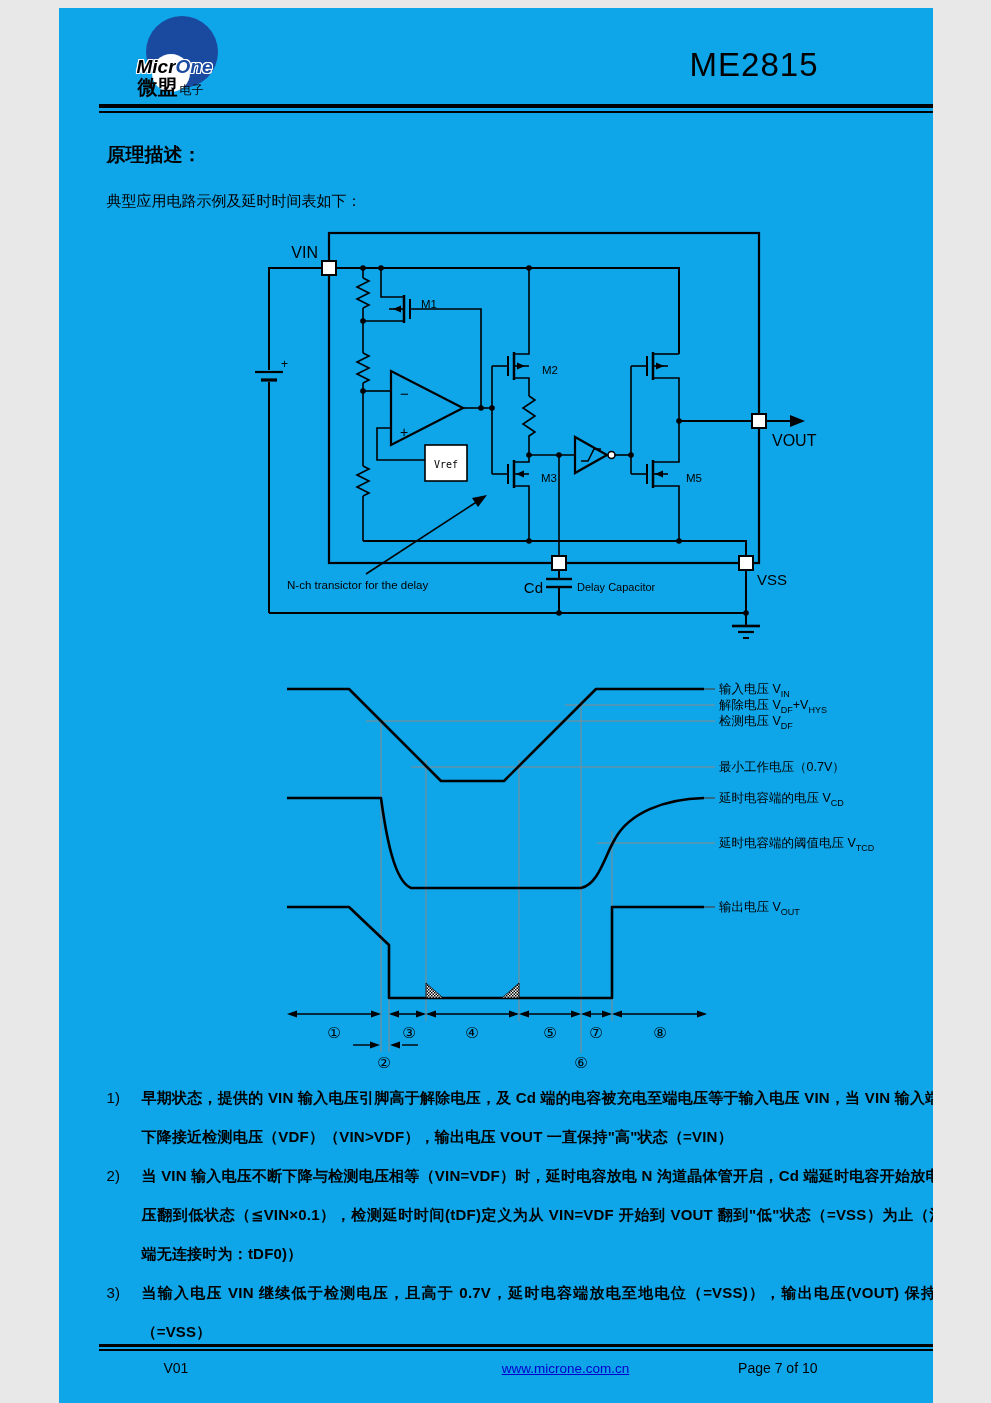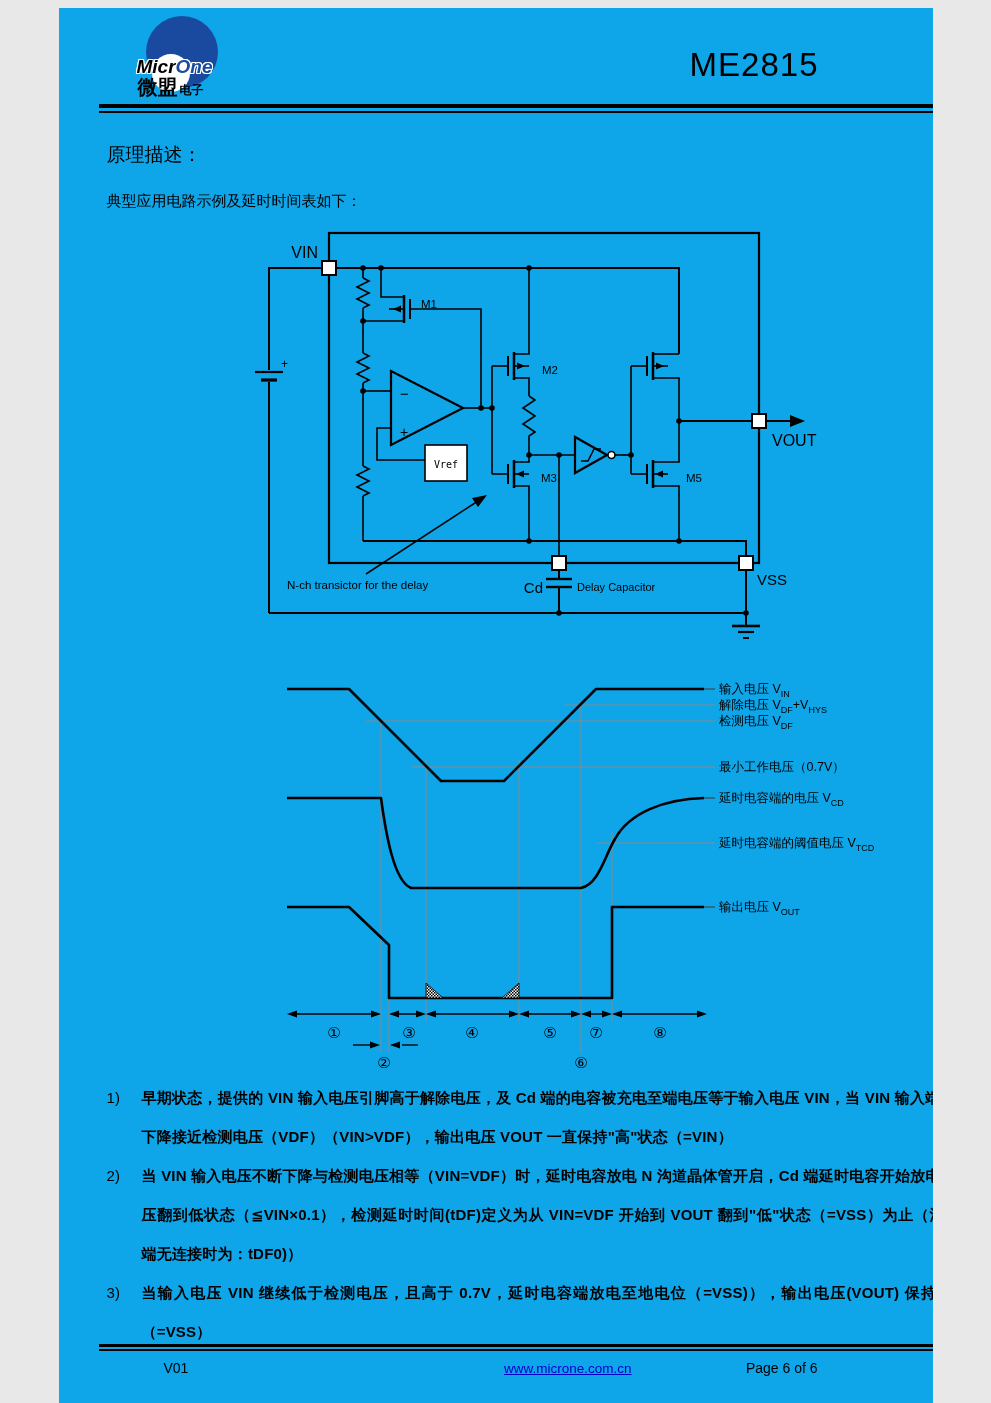--- a/index.html
+++ b/index.html
@@ -8,25 +8,25 @@
   .abs{position:absolute;}
   
   #logo{left:73px;top:6px;width:112px;height:92px;}
   .logo-circle{position:absolute;left:14px;top:2px;width:72px;height:72px;border-radius:50%;background:#1a4a9f;}
   .logo-circle-inner{position:absolute;left:20px;top:40px;width:38px;height:38px;border-radius:50%;background:#fff;}
   .logo-text{position:absolute;left:5px;top:42px;font-style:italic;font-weight:900;font-size:19px;letter-spacing:0;
              text-shadow:-1px 0 #fff,1px 0 #fff,0 -1px #fff,0 1px #fff,-1px -1px #fff,1px 1px #fff,1px -1px #fff,-1px 1px #fff;}
   .logo-text .one{color:#1a4a9f;}
   .logo-cn{position:absolute;left:6px;top:60px;white-space:nowrap;}
   .logo-cn .big{font-size:20px;font-weight:900;}
-  .logo-cn .small{font-size:12px;font-weight:700;margin-left:2px;}
+  .logo-cn .small{font-size:12px;font-weight:400;margin-left:2px;}
   #part-number{right:114px;top:38px;font-size:33px;letter-spacing:1px;}
   .rule{left:40px;width:910px;background:#000;}
   
-  #section-title{left:48px;top:134px;font-size:19px;font-weight:400;}
+  #section-title{left:48px;top:134px;font-size:19px;font-weight:700;}
   #intro-line{left:48px;top:184px;font-size:15px;}
   
   svg{position:absolute;left:0;font-family:"Liberation Sans","DejaVu Sans",sans-serif;}
   svg text{fill:#000;}
   .wire{stroke:#000;stroke-width:2;fill:none;}
   .wire-thin{stroke:#000;stroke-width:1.6;fill:none;}
   .boxline{stroke:#000;stroke-width:2.2;fill:none;}
   .pinbox{fill:#fff;stroke:#000;stroke-width:2;}
   .dot{fill:#000;}
   .wf{stroke:#000;stroke-width:2.6;fill:none;stroke-linejoin:round;}
@@ -36,21 +36,21 @@
   .ah{fill:#000;stroke:none;}
   .clabel{font-size:15px;}
   .siglabel{font-size:12.5px;}
   
   #paragraphs{left:48px;top:1070px;width:895px;font-size:15px;line-height:39px;letter-spacing:0.2px;}
   .para{display:flex;}
   .para-num{width:35px;flex:none;}
   .para-text{flex:1;text-align:justify;font-weight:bold;}
   
   #footer-version{left:105px;top:1352px;font-size:14px;}
-  #footer-link{left:413px;top:1353px;width:160px;text-align:right;font-size:13.5px;color:#0000cc;text-decoration:underline;}
+  #footer-link{left:427px;top:1353px;width:160px;text-align:center;font-size:13.5px;color:#0000cc;text-decoration:underline;}
   #footer-page{right:115px;top:1352px;font-size:14px;}
 </style>
 </head>
 <body>
 
 <div id="page">
 
   <div class="abs" id="logo">
     <div class="logo-circle"></div>
     <div class="logo-circle-inner"></div>
@@ -326,15 +326,15 @@
     <div class="para">
       <div class="para-num">3)</div>
       <div class="para-text">当输入电压 VIN 继续低于检测电压，且高于 0.7V，延时电容端放电至地电位（=VSS)），输出电压(VOUT) 保持"低"状态（=VSS）</div>
     </div>
   </div>
 
   <div class="abs rule" style="top:1336px;height:3px;"></div>
   <div class="abs rule" style="top:1341px;height:2px;"></div>
   <div class="abs" id="footer-version">V01</div>
   <a class="abs" id="footer-link" href="#">www.microne.com.cn</a>
-  <div class="abs" id="footer-page">Page 6 of 6</div>
+  <div class="abs" id="footer-page">Page 7 of 10</div>
 
 </div>
 
 </body></html>

